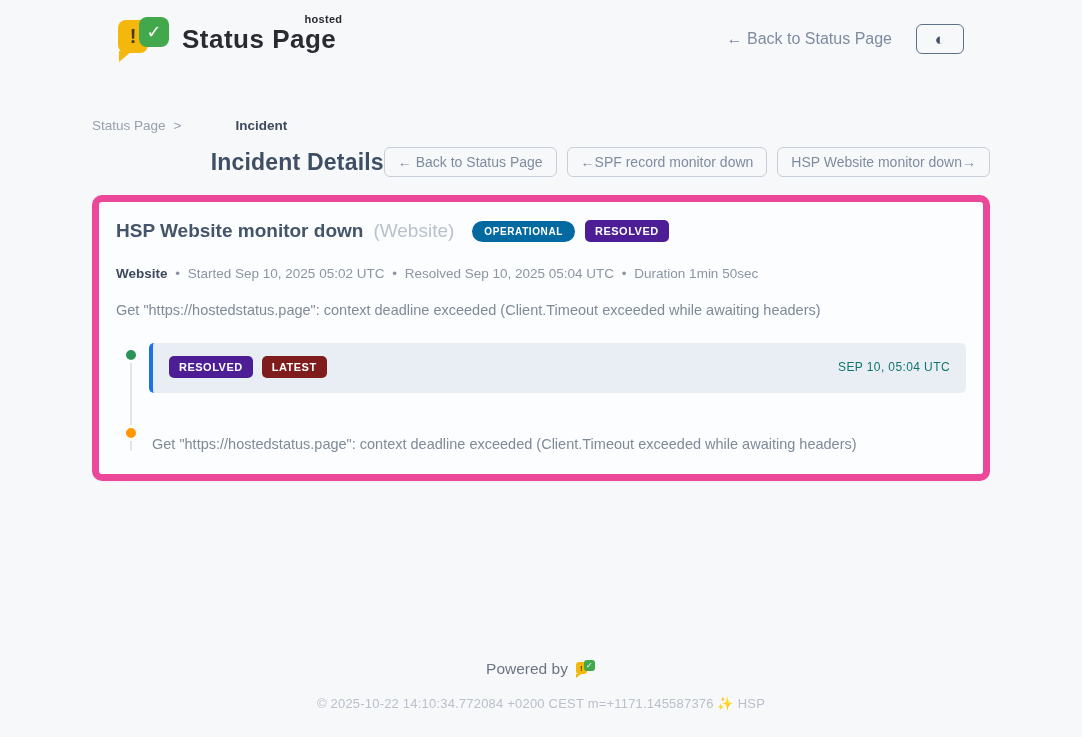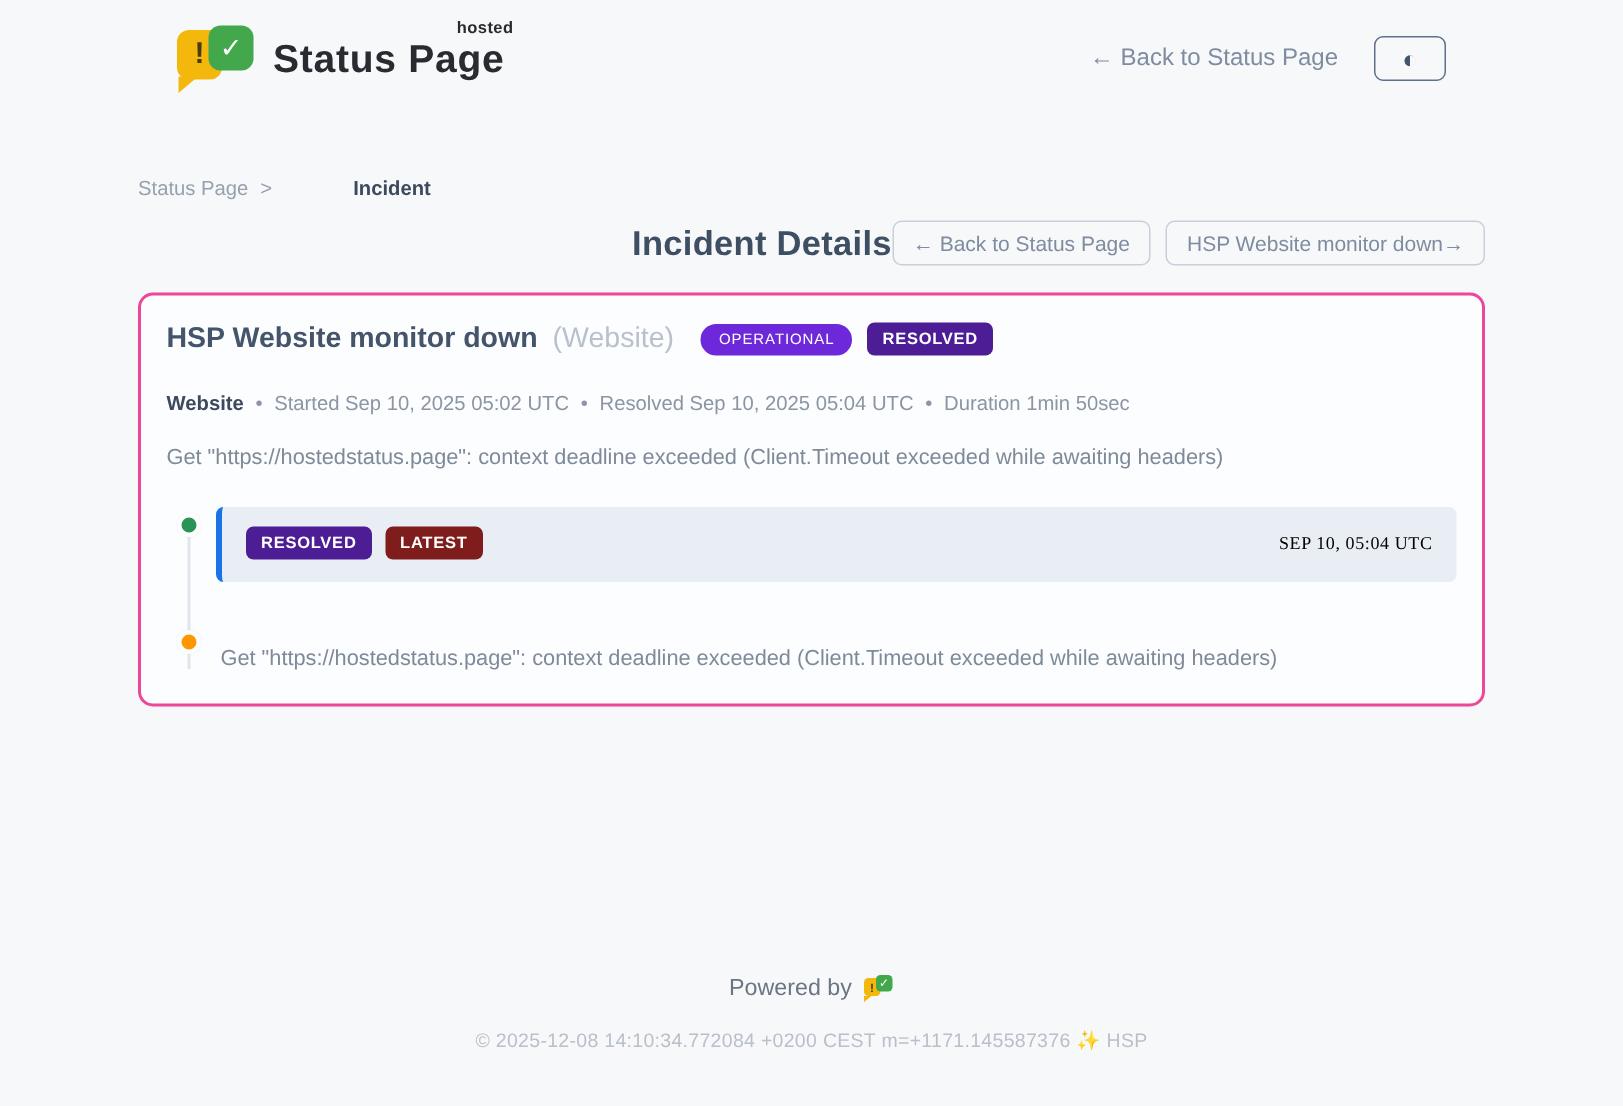--- a/index.html
+++ b/index.html
@@ -27,46 +27,46 @@
   
   .main { margin-top:56px; }
   .breadcrumb { font-size:13.5px; color:#97a1ae; display:flex; gap:8px; align-items:center; }
   .breadcrumb .current { color:#3d4a5e; font-weight:bold;margin-left:46px; }
   .heading-row { display:flex; align-items:center; justify-content:flex-end; margin-top:14px; }
   .page-title { font-size:23px; font-weight:600; color:#3e4f63; letter-spacing:0.2px; }
   .nav-buttons { display:flex; gap:10px; }
   .nav-btn { background:transparent; border:1px solid #c7cfda; border-radius:6px; color:#7f8ca0; font-size:14px; padding:6px 13px; font-family:inherit; cursor:pointer; white-space:nowrap; }
 
   
-  .card { margin-top:18px; background:#fcfdfe; border:2px solid #ec4899; border-radius:10px; padding:18px 17px 22px 17px; box-shadow:0 1px 2px rgba(30,40,60,0.03); }
+  .card { margin-top:18px; background:#fcfdfe; border:7px solid #ec4899; border-radius:10px; padding:18px 17px 22px 17px; box-shadow:0 1px 2px rgba(30,40,60,0.03); }
   .card-title-row { display:flex; align-items:center; gap:10px; }
   .incident-title { font-size:19px; font-weight:600; color:#44546b; }
   .incident-component { font-size:19px; font-weight:500; color:#b9c1cc; margin-right:8px; }
-  .pill { display:inline-block; background:#6d28d9; color:#fff; font-size:10px; font-weight:normal; letter-spacing:0.6px; padding:5px 12px; border-radius:999px; }
+  .pill { display:inline-block; background:#0369a1; color:#fff; font-size:10px; font-weight:bold; letter-spacing:0.6px; padding:5px 12px; border-radius:999px; }
   .badge { display:inline-block; color:#fff; font-size:11px; font-weight:bold; letter-spacing:0.5px; padding:5px 10px; border-radius:5px; }
   .badge.green { background:#4c1d95; }
   .badge.blue { background:#7f1d1d; }
   .badge.orange { background:#ff9800; }
   .meta-line { margin-top:24px; font-size:13.5px; color:#8b95a3; }
   .meta-line .meta-bold { color:#3d4a5e; font-weight:bold; }
   .meta-line .sep { margin:0 4px; }
   .incident-desc { margin-top:21px; font-size:14.5px; color:#7f8a99; }
 
   
   .timeline { position:relative; margin-top:25px; padding-left:0; }
   .tl-line { position:absolute; left:14px; top:14px; height:94px; width:2px; background:#e2e5ea; }
   .tl-entry { position:relative; padding-left:33px; }
   .tl-entry + .tl-entry { margin-top:28px; }
   .tl-dot { position:absolute; left:7px; top:4px; width:16px; height:16px; border-radius:50%; border:3px solid #fcfdfe; box-shadow:0 0 0 1px rgba(0,0,0,0.02); z-index:1; }
   .tl-dot.green { background:#2a9456; }
   .tl-dot.orange { background:#ff9800; }
   .tl-box { background:#e9edf4; border-left:4px solid #1a73e8; border-radius:5px; padding:13px 16px 15px 16px; }
   .tl-plain { padding:2px 2px 0 3px; }
   .tl-head { display:flex; align-items:center; gap:9px; }
-  .tl-time { margin-left:auto; font-size:12px; font-weight:500; color:#000000; letter-spacing:0.4px;font-family:Liberation Serif, serif; }
+  .tl-time { margin-left:auto; font-size:12px; font-weight:500; color:#0f766e; letter-spacing:0.4px; }
   .tl-msg { margin-top:13px; font-size:14.5px; color:#7f8a99; }
 
   
   .footer { margin-top:178px; text-align:center; }
   .powered { display:inline-flex; align-items:center; gap:8px; font-size:15.5px; color:#6c7583; }
   .mini-logo { position:relative; width:20px; height:19px; display:inline-block; }
   .mini-yellow { position:absolute; left:0; top:3px; width:11px; height:12px; background:#f4b70b; border-radius:3px; display:flex; align-items:center; justify-content:center; font-size:8px; font-weight:bold; color:#463b12; z-index:1; }
   .mini-yellow::after { content:""; position:absolute; left:0; bottom:-4px; width:0; height:0; border-top:4px solid #f4b70b; border-right:5px solid transparent; }
   .mini-green { position:absolute; left:8px; top:1px; width:11px; height:11px; background:#43a84c; border-radius:3px; display:flex; align-items:center; justify-content:center; font-size:8px; font-weight:bold; color:#fff; z-index:2; }
   .copyright { margin-top:18px; font-size:13px; color:#b9c0ca; letter-spacing:0.2px; }
@@ -100,20 +100,21 @@
     <div class="breadcrumb">
       <span>Status Page</span>
       <span>&gt;</span>
       <span class="current">Incident</span>
     </div>
 
     <div class="heading-row">
       <h1 class="page-title">Incident Details</h1>
       <div class="nav-buttons">
         <button class="nav-btn">← Back to Status Page</button>
+        <button class="nav-btn">←SPF record monitor down</button>
         <button class="nav-btn">HSP Website monitor down→</button>
       </div>
     </div>
 
     <div class="card">
 
       <div class="card-title-row">
         <span class="incident-title">HSP Website monitor down</span>
         <span class="incident-component">(Website)</span>
         <span class="pill">OPERATIONAL</span>
@@ -158,16 +159,16 @@
   </div>
 
   <div class="footer">
     <div class="powered">
       <span>Powered by</span>
       <span class="mini-logo">
         <span class="mini-yellow">!</span>
         <span class="mini-green">✓</span>
       </span>
     </div>
-    <div class="copyright">© 2025-12-08 14:10:34.772084 +0200 CEST m=+1171.145587376 ✨ HSP</div>
+    <div class="copyright">© 2025-10-22 14:10:34.772084 +0200 CEST m=+1171.145587376 ✨ HSP</div>
   </div>
 
 </div>
 
 </body></html>

